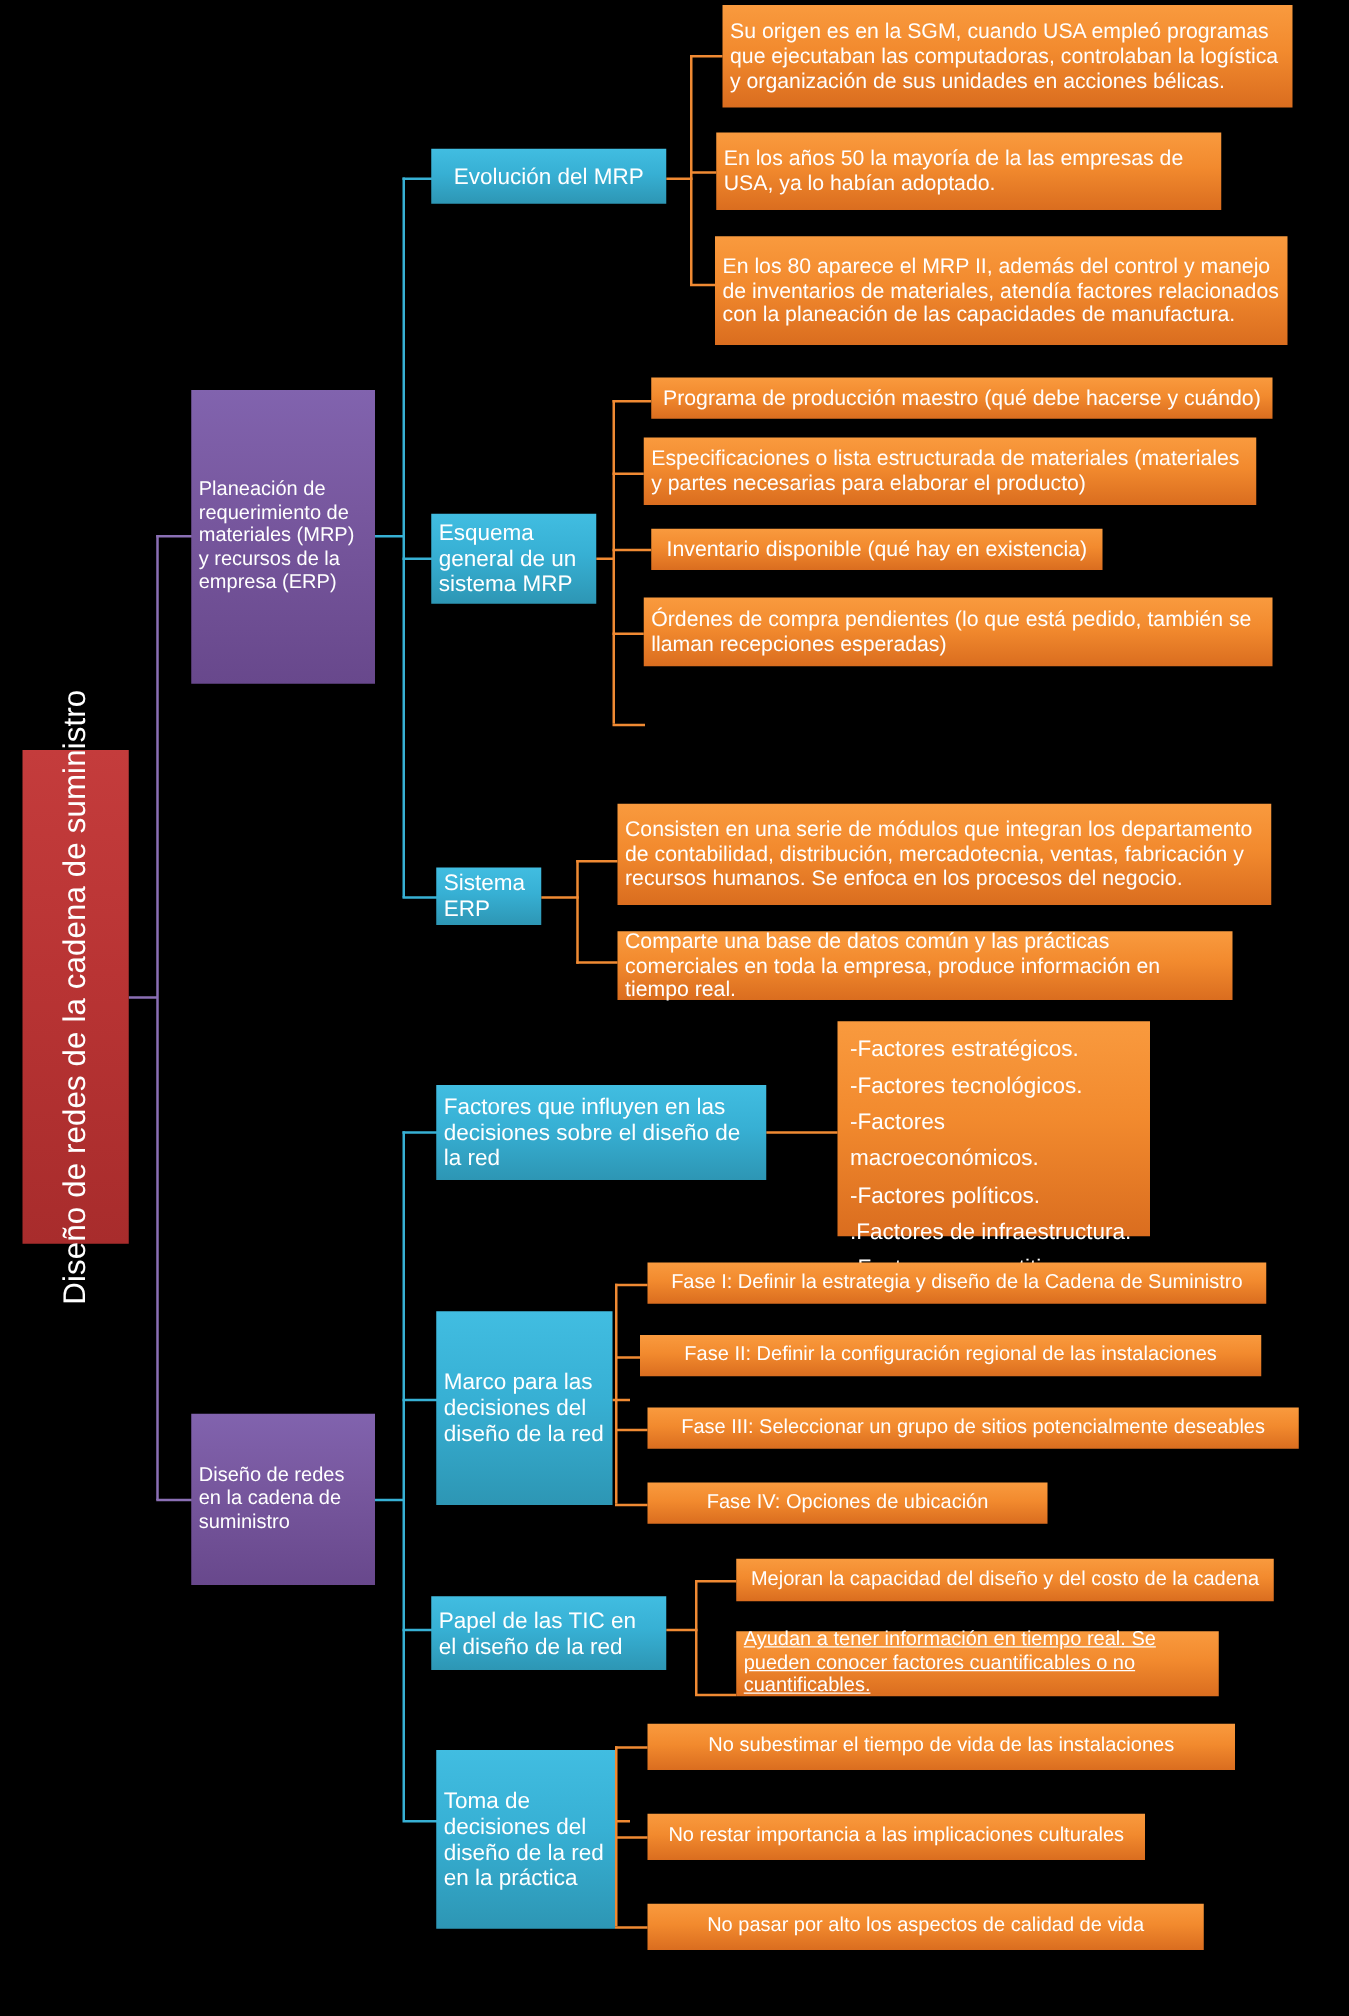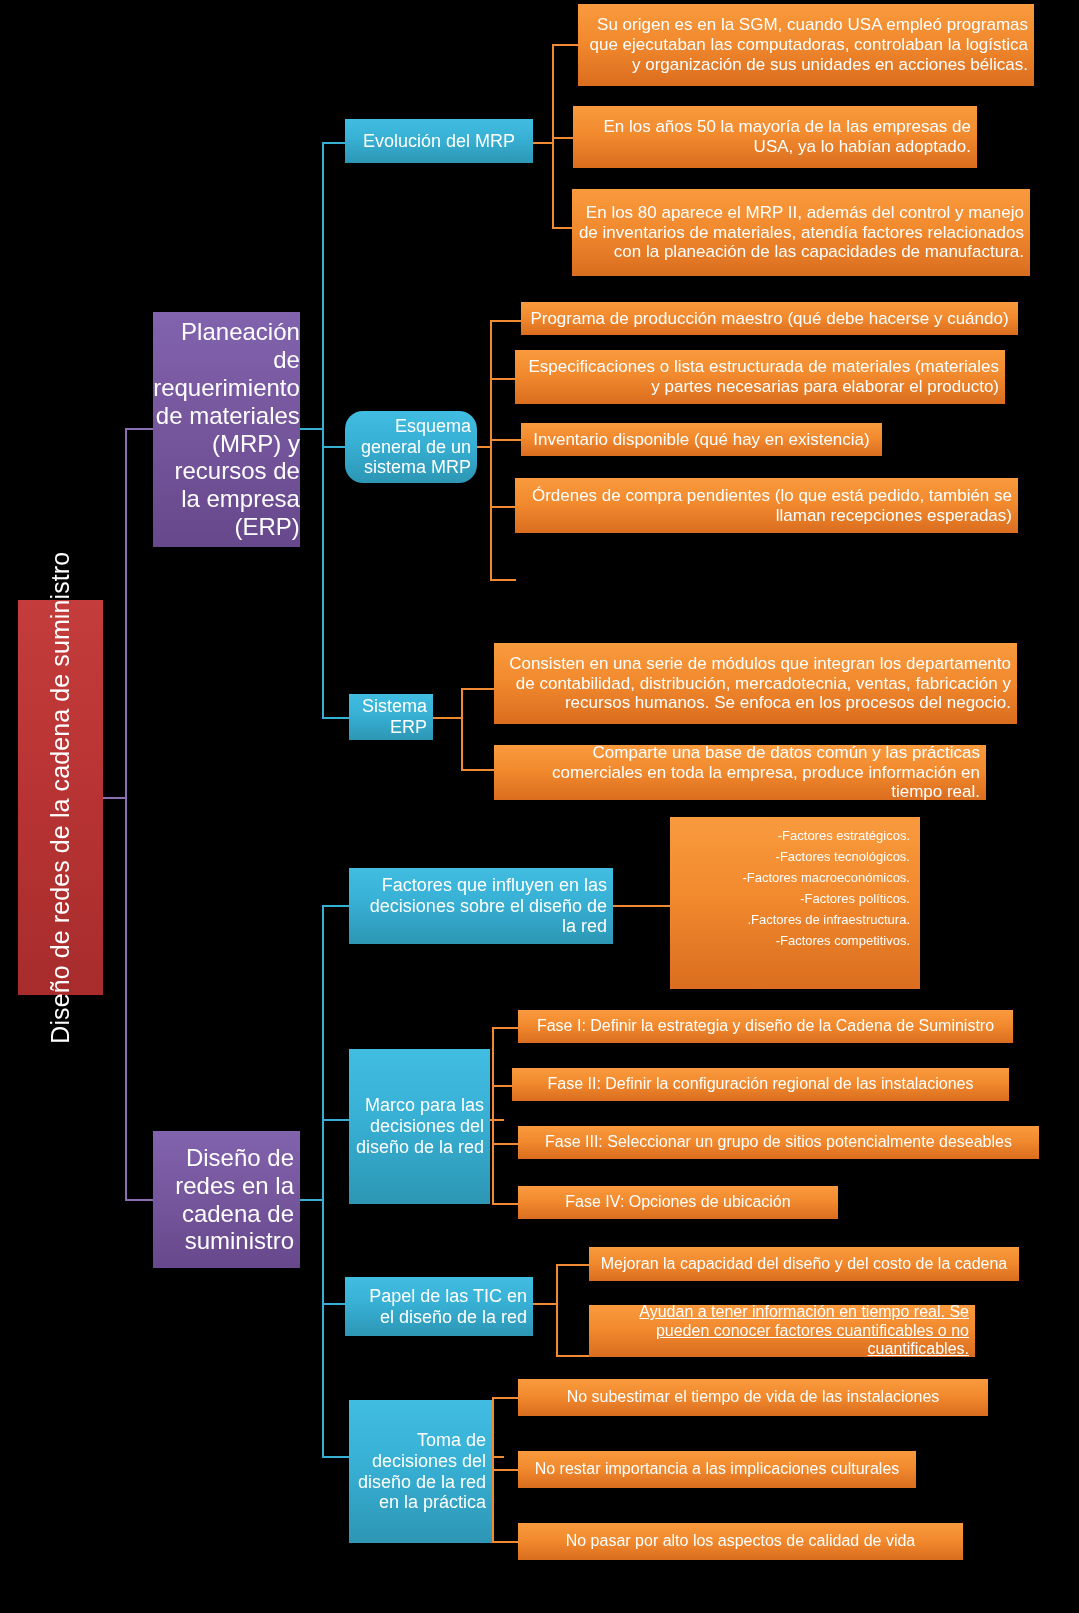--- a/index.html
+++ b/index.html
@@ -14,59 +14,59 @@
     height:1613px;
     background:#000000;
     overflow:hidden;
   }
   .node{
     position:absolute;
     box-sizing:border-box;
     display:flex;
     align-items:center;
     justify-content:center;
-    text-align:right;
+    text-align:left;
     color:#ffffff;
     line-height:1.16;
     padding:2px 6px;
     z-index:5;
   }
   
   .root{
     background:linear-gradient(180deg,#c43c3c 0%,#b93434 45%,#a82c2c 100%);
     font-size:25px;
     font-weight:400;
     letter-spacing:.1px;
   }
   .root .rot{
     transform:rotate(-90deg);
     white-space:nowrap;
     line-height:1.18;
   }
   
   .lvl1{
     background:linear-gradient(180deg,#8163ae 0%,#78589f 40%,#68488c 100%);
-    font-size:24px;
+    font-size:16px;
   }
   
   .lvl2{
     background:linear-gradient(180deg,#41bde1 0%,#37b0d4 45%,#2d96b4 100%);
     font-size:18px;
   }
   
   .leaf{
     background:linear-gradient(180deg,#f99a3e 0%,#f28a2e 45%,#da6d1f 100%);
     font-size:17px;
   }
   .leaf.small{font-size:16px;}
   .leaf.list{
     display:block;
     padding:8px 10px;
     line-height:1.62;
-    font-size:13px;
+    font-size:18px;
   }
   .leaf.list span{display:block;}
 
   
   .conn{position:absolute;z-index:1;}
   .c-purple{background:#8a6fb4;}
   .c-blue{background:#37b0d4;}
   .c-orange{background:#f08a33;}
   .h{height:2px;}
   .v{width:2px;}
@@ -153,21 +153,21 @@
   <div class="node leaf" style="left:578px;top:4px;width:456px;height:82px;">
     <span>Su origen es en la SGM, cuando USA empleó programas que ejecutaban las computadoras, controlaban la logística y organización de sus unidades en acciones bélicas.</span>
   </div>
   <div class="node leaf" style="left:573px;top:106px;width:404px;height:62px;">
     <span>En los años 50 la mayoría de la las empresas de USA, ya lo habían adoptado.</span>
   </div>
   <div class="node leaf" style="left:572px;top:189px;width:458px;height:87px;">
     <span>En los 80 aparece el MRP II, además del control y manejo de inventarios de materiales, atendía factores relacionados con la planeación de las capacidades de manufactura.</span>
   </div>
 
-  <div class="node lvl2" style="left:345px;top:411px;width:132px;height:72px;border-radius:18px;">
+  <div class="node lvl2" style="left:345px;top:411px;width:132px;height:72px;">
     <span>Esquema general de un sistema MRP</span>
   </div>
 
   <div class="node leaf" style="left:521px;top:302px;width:497px;height:33px;">
     <span>Programa de producción maestro (qué debe hacerse y cuándo)</span>
   </div>
   <div class="node leaf" style="left:515px;top:350px;width:490px;height:54px;">
     <span>Especificaciones o lista estructurada de materiales (materiales y partes necesarias para elaborar el producto)</span>
   </div>
   <div class="node leaf" style="left:521px;top:423px;width:361px;height:33px;">

